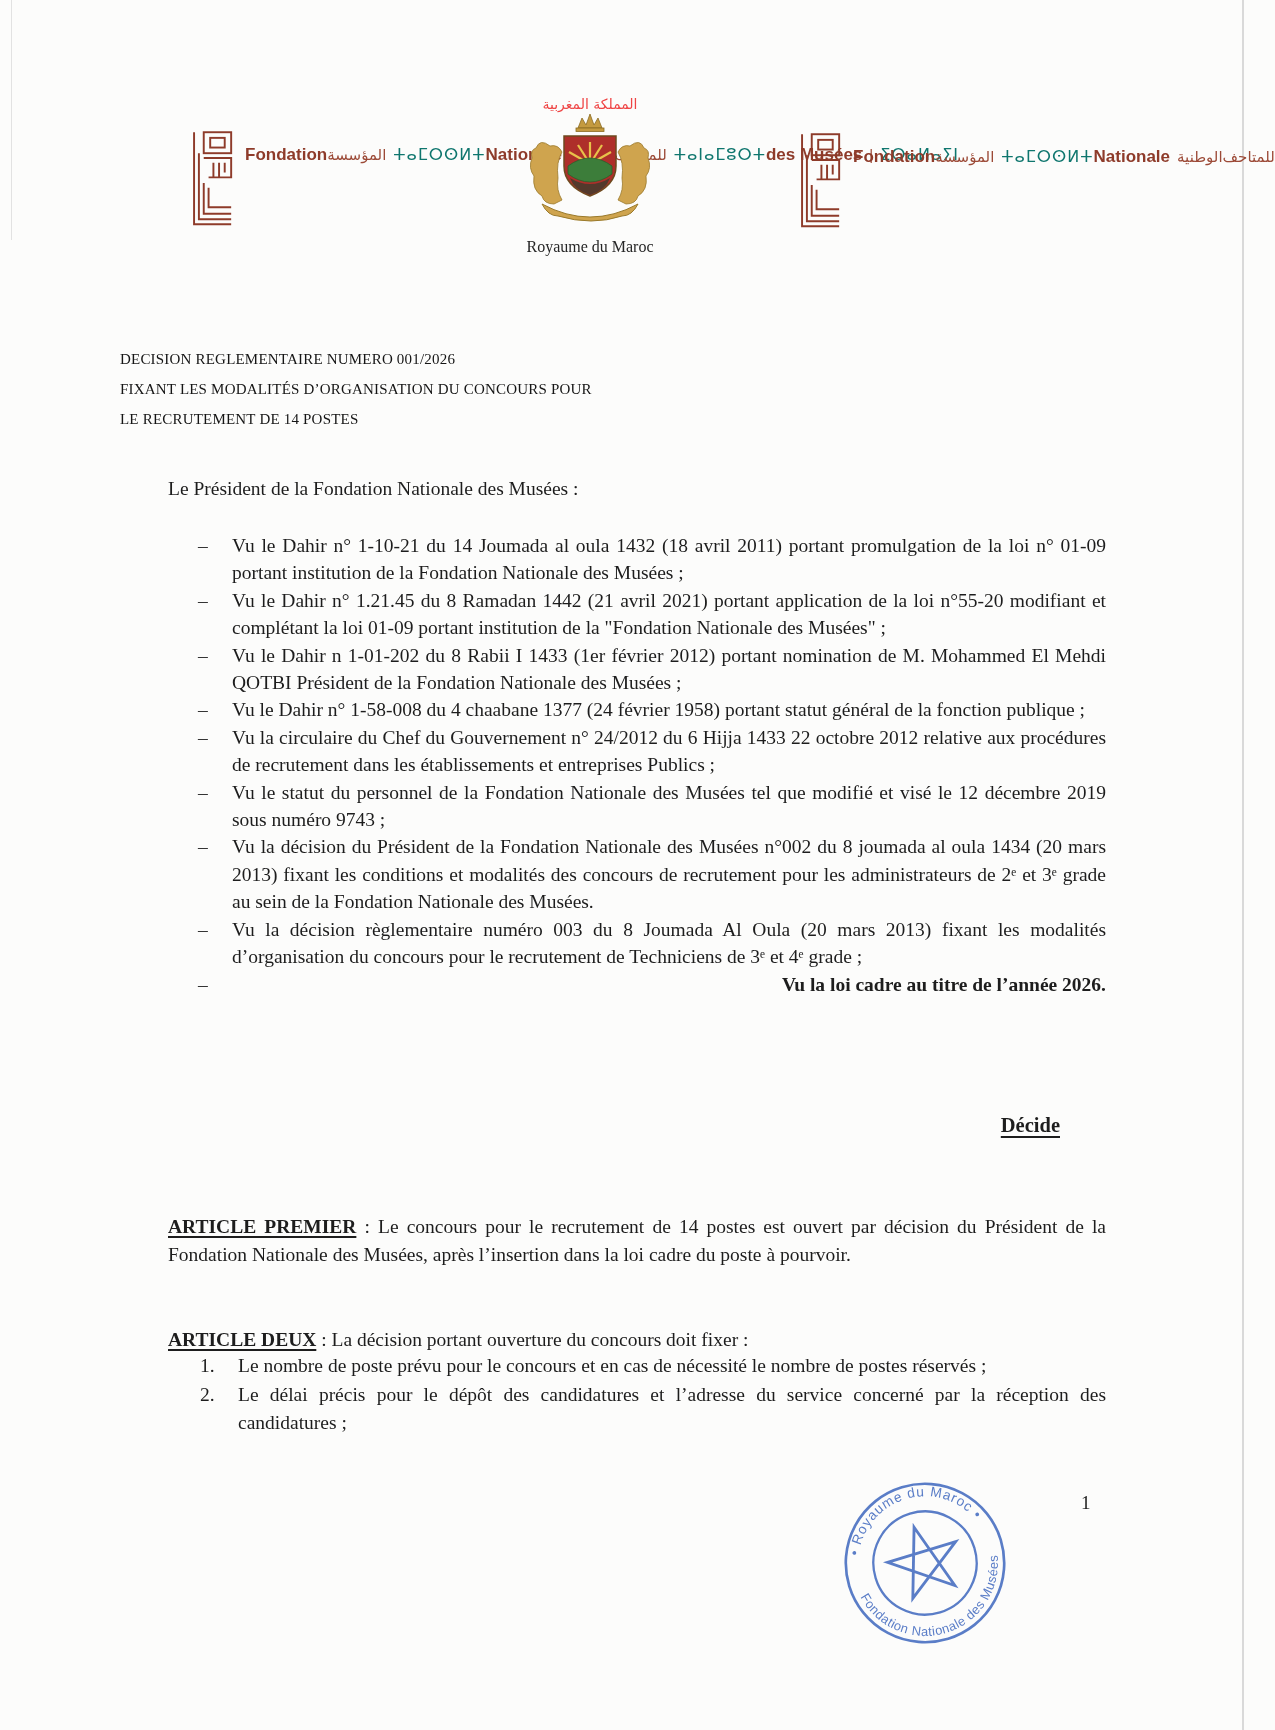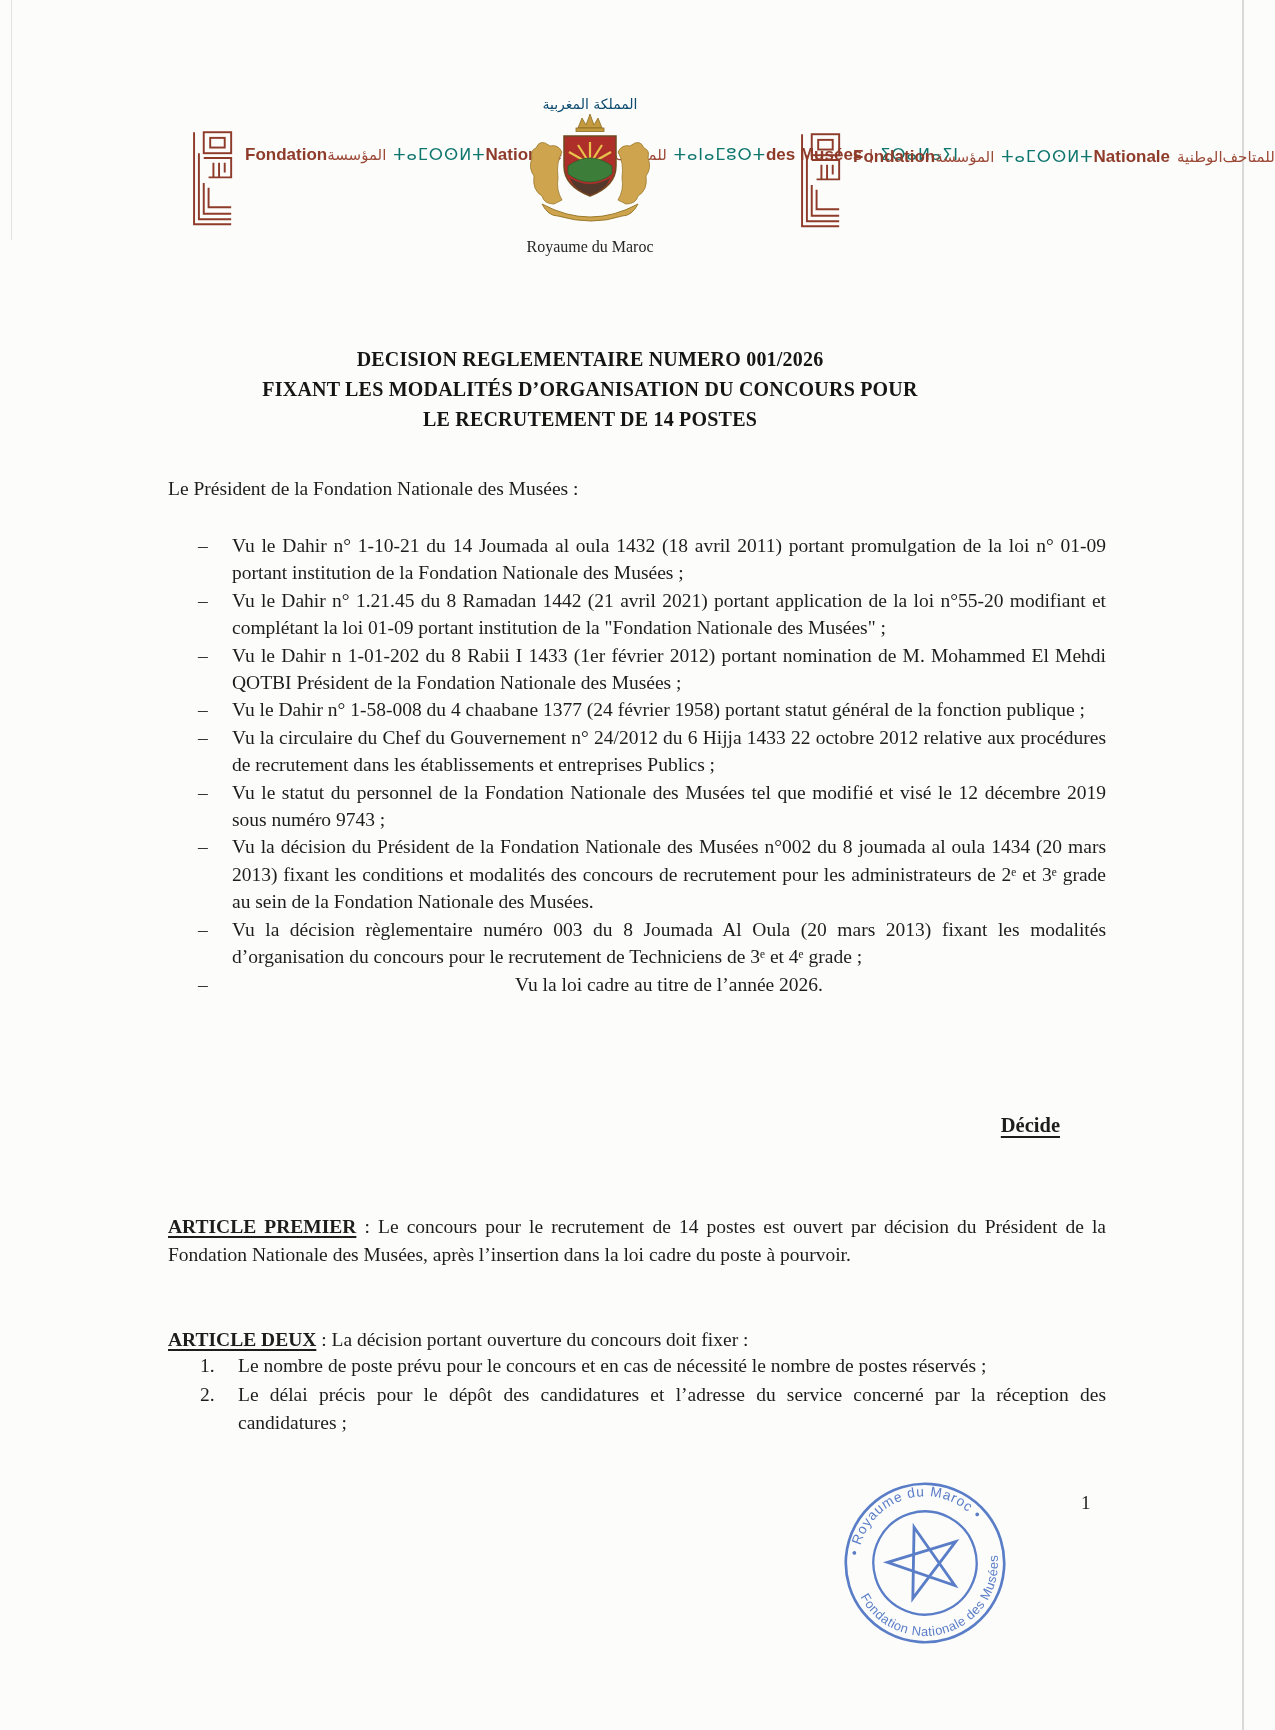--- a/index.html
+++ b/index.html
@@ -21,38 +21,38 @@
   .logo.left{left:186px;top:118px;}
   .logo.right{left:794px;top:120px;}
   .logo-text{display:flex;flex-direction:row;line-height:22px;margin-top:26px;}
   .logo-text .ln{display:flex;align-items:baseline;gap:7px;white-space:nowrap;}
   .brand-word{font-family:"Liberation Sans","DejaVu Sans",sans-serif;font-weight:bold;font-size:17px;color:#8e3b2a;}
   .brand-ar{font-family:"DejaVu Sans",sans-serif;font-size:15px;color:#9c4a37;}
   .brand-tif{font-family:"DejaVu Sans",sans-serif;font-size:16px;letter-spacing:1px;color:#0f766e;}
   .brand-sep{font-family:"Liberation Sans",sans-serif;font-size:15px;color:#9c4a37;}
 
   .arms{position:absolute;left:512px;top:96px;width:156px;text-align:center;}
-  .arms-ar{font-family:"DejaVu Sans",sans-serif;font-size:14px;color:#0c4a6e;}
+  .arms-ar{font-family:"DejaVu Sans",sans-serif;font-size:14px;color:#ef4444;}
   .arms-caption{font-size:16px;color:#262626;margin-top:8px;}
 
   
   .doc-title{
     position:absolute;left:120px;top:344px;width:940px;
-    text-align:center;font-weight:bold;font-size:20px;line-height:30px;
+    text-align:left;font-weight:normal;font-size:15px;line-height:30px;
     color:#151515;letter-spacing:.2px;
   }
   
   .intro{position:absolute;left:168px;top:478px;font-size:19.5px;}
 
   
   .vu-list{position:absolute;left:198px;top:532px;width:908px;margin:0;padding:0;list-style:none;}
   .vu-list li{display:grid;grid-template-columns:34px 1fr;font-size:19.5px;line-height:27.4px;}
   .vu-list .dash{color:#2a2a2a;}
   .vu-list .txt{text-align:justify;}
-  .vu-list li:last-child .txt{text-align:center;}
+  .vu-list li:last-child .txt{text-align:right;font-weight:bold;}
 
   
   .decide{
     position:absolute;left:120px;top:1114px;width:940px;text-align:right;
     font-weight:bold;font-size:20.5px;
   }
   .decide span{text-decoration:underline;text-decoration-thickness:2px;text-underline-offset:4px;}
 
   
   .article{position:absolute;left:168px;width:938px;font-size:19.5px;line-height:28px;text-align:justify;}

